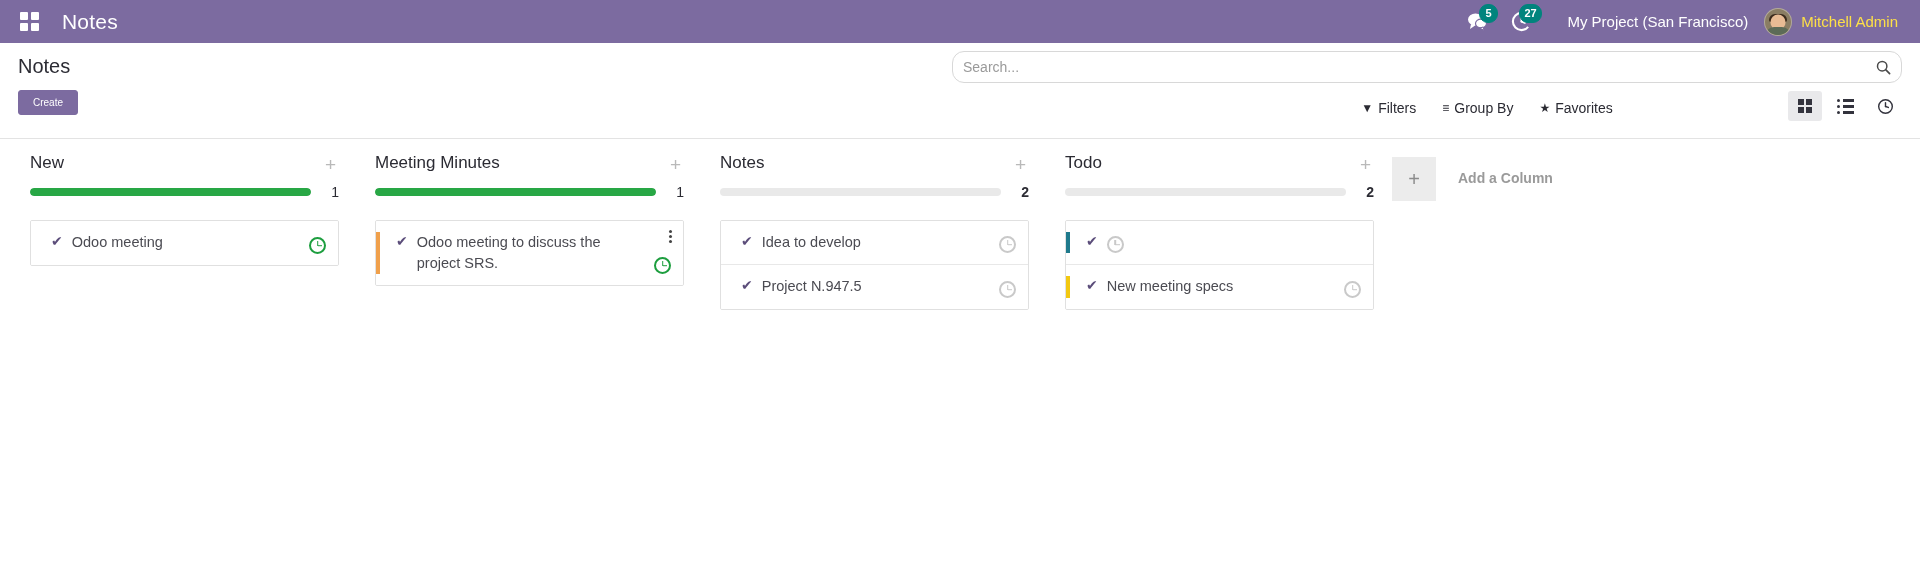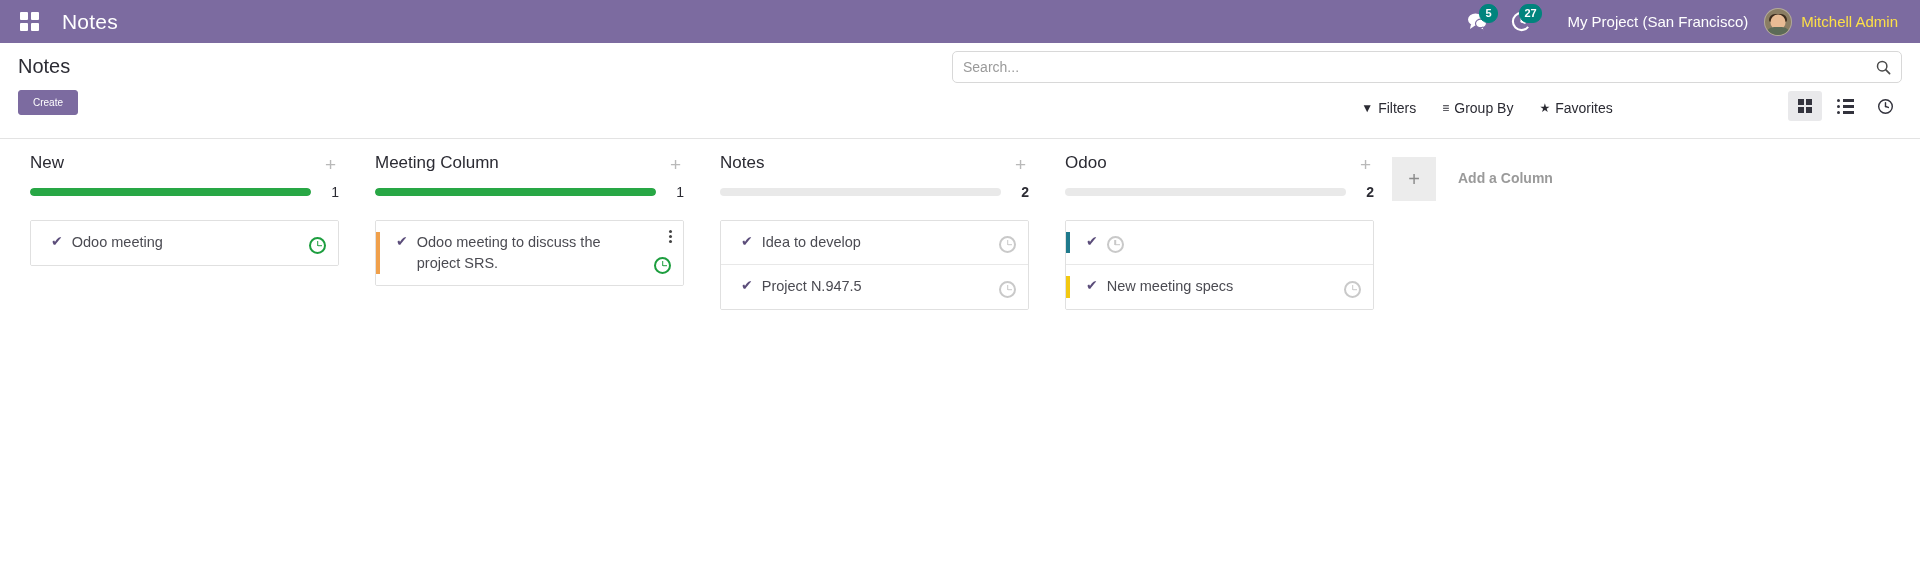--- a/index.html
+++ b/index.html
@@ -140,21 +140,21 @@
   }
   .cp-right {
     position: absolute;
     right: 18px; top: 8px;
     width: 950px;
   }
   .search-box {
     display: flex;
     align-items: center;
     border: 1px solid #d8d8d8;
-    border-radius: 5px;
+    border-radius: 12px;
     height: 32px;
     background: #fff;
     padding: 0 10px;
   }
   .search-box input {
     flex: 1;
     border: none;
     outline: none;
     font-size: 14px;
     color: #4a4a4a;
@@ -501,21 +501,21 @@
           <span class="check">✔</span>
           <span class="ktext">Odoo meeting</span>
           <span class="kfoot">
             <span class="clock green"></span>
           </span>
         </div>
       </div>
     </div>
     <div class="kcol">
       <div class="kcol-head">
-        <div class="kcol-title">Meeting Column</div>
+        <div class="kcol-title">Meeting Minutes</div>
         <div class="kcol-add">+</div>
       </div>
       <div class="kcol-progress">
         <div class="pbar">
           <div class="fill" style="width: 100%; background: rgb(40, 167, 69);"></div>
         </div>
         <div class="kcol-count">1</div>
       </div>
       <div class="kcards">
         <div class="kcard">
@@ -558,21 +558,21 @@
           <span class="check">✔</span>
           <span class="ktext">Project N.947.5</span>
           <span class="kfoot">
             <span class="clock"></span>
           </span>
         </div>
       </div>
     </div>
     <div class="kcol">
       <div class="kcol-head">
-        <div class="kcol-title">Odoo</div>
+        <div class="kcol-title">Todo</div>
         <div class="kcol-add">+</div>
       </div>
       <div class="kcol-progress">
         <div class="pbar">
           <div class="fill" style="width: 0%; background: rgb(233, 233, 233);"></div>
         </div>
         <div class="kcol-count bold">2</div>
       </div>
       <div class="kcards">
         <div class="kcard">

